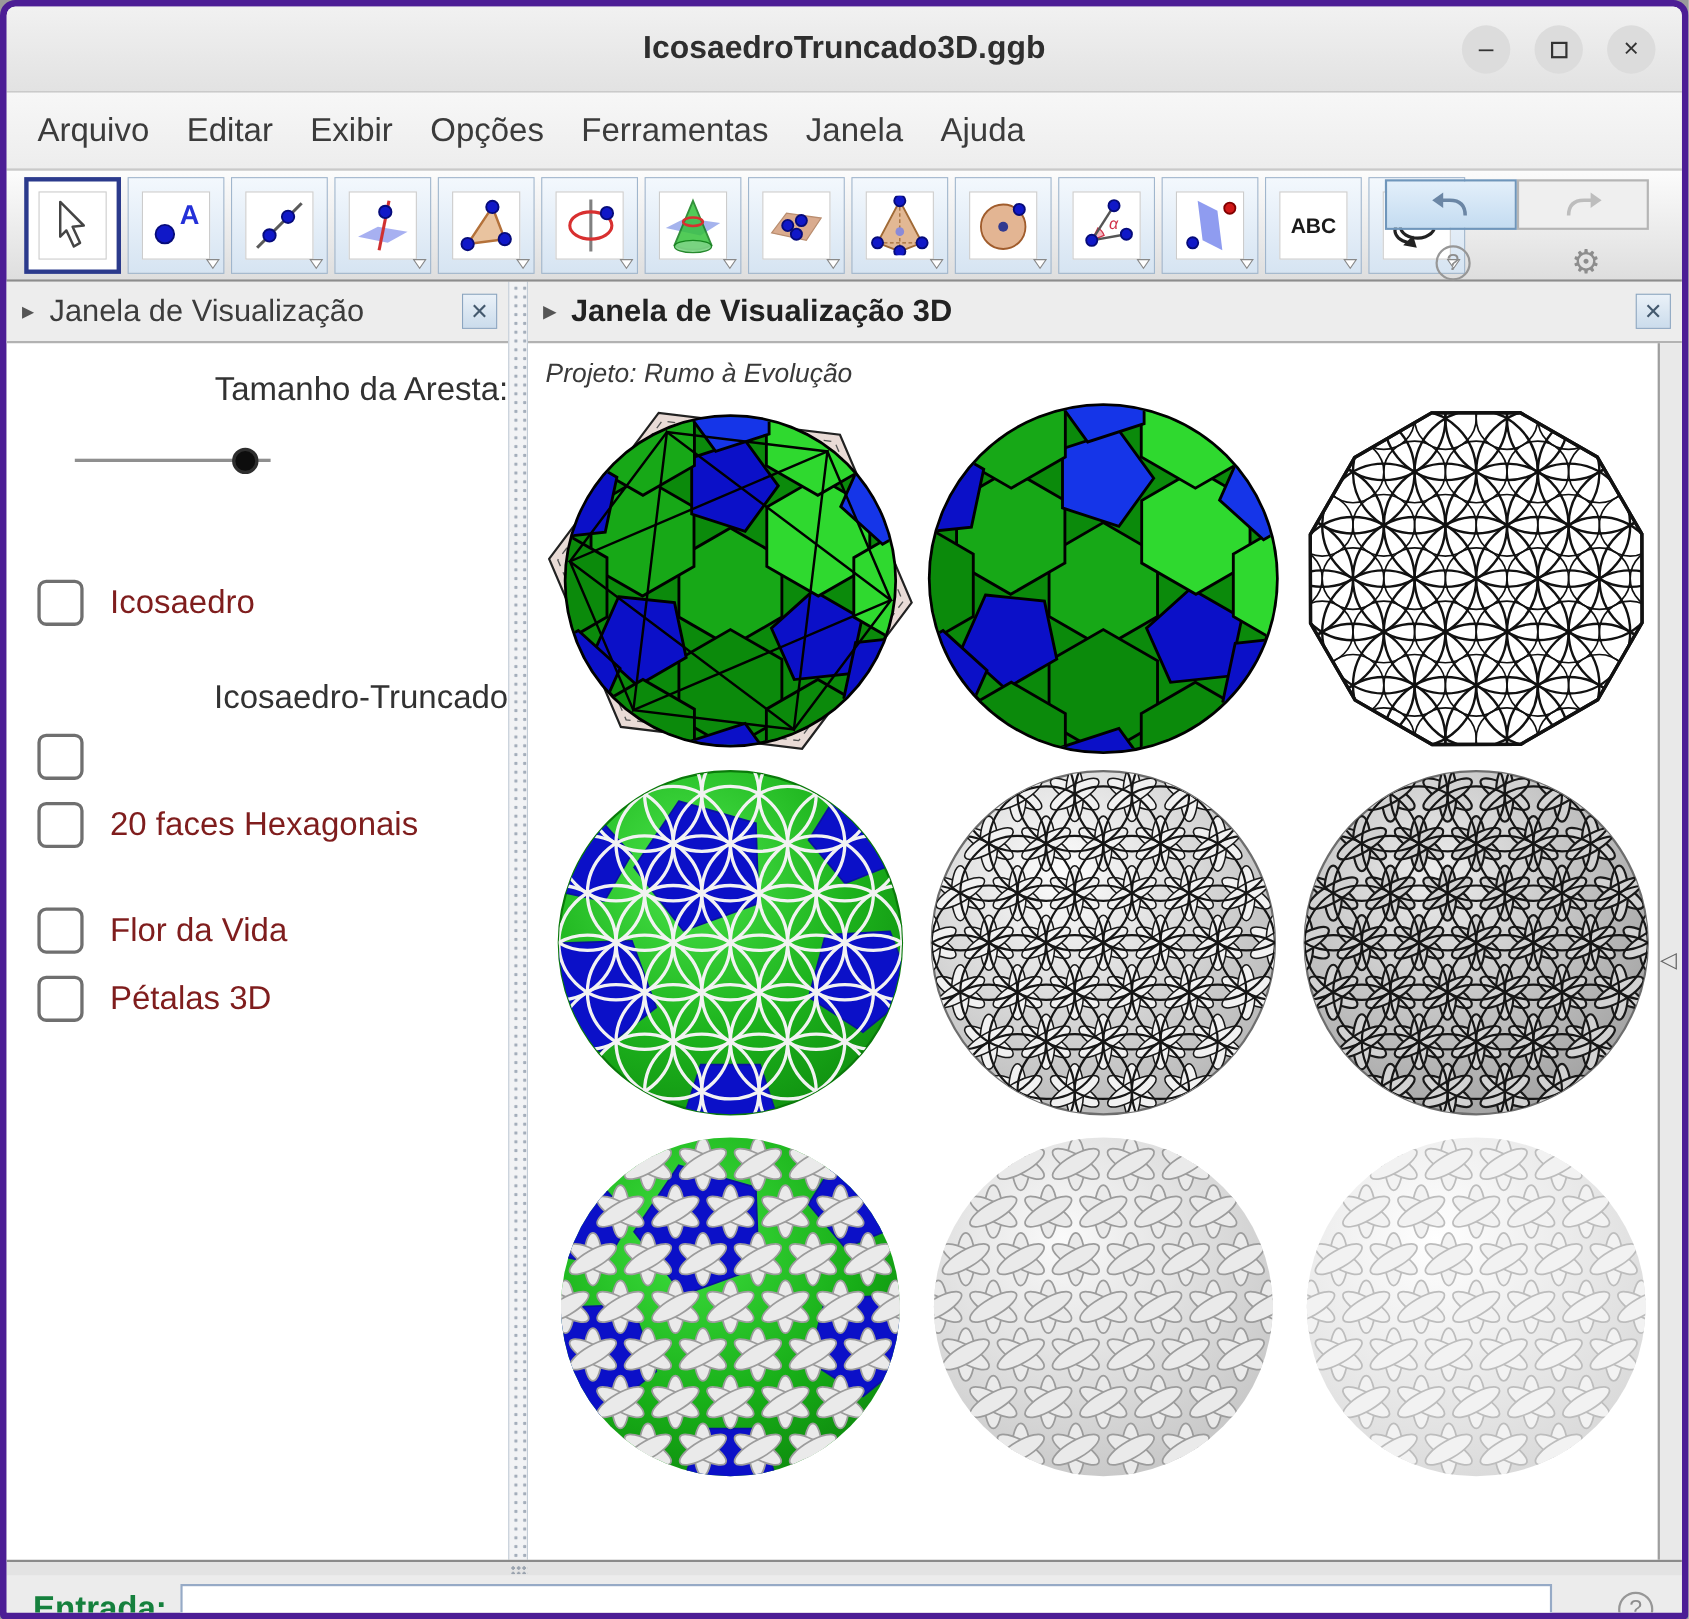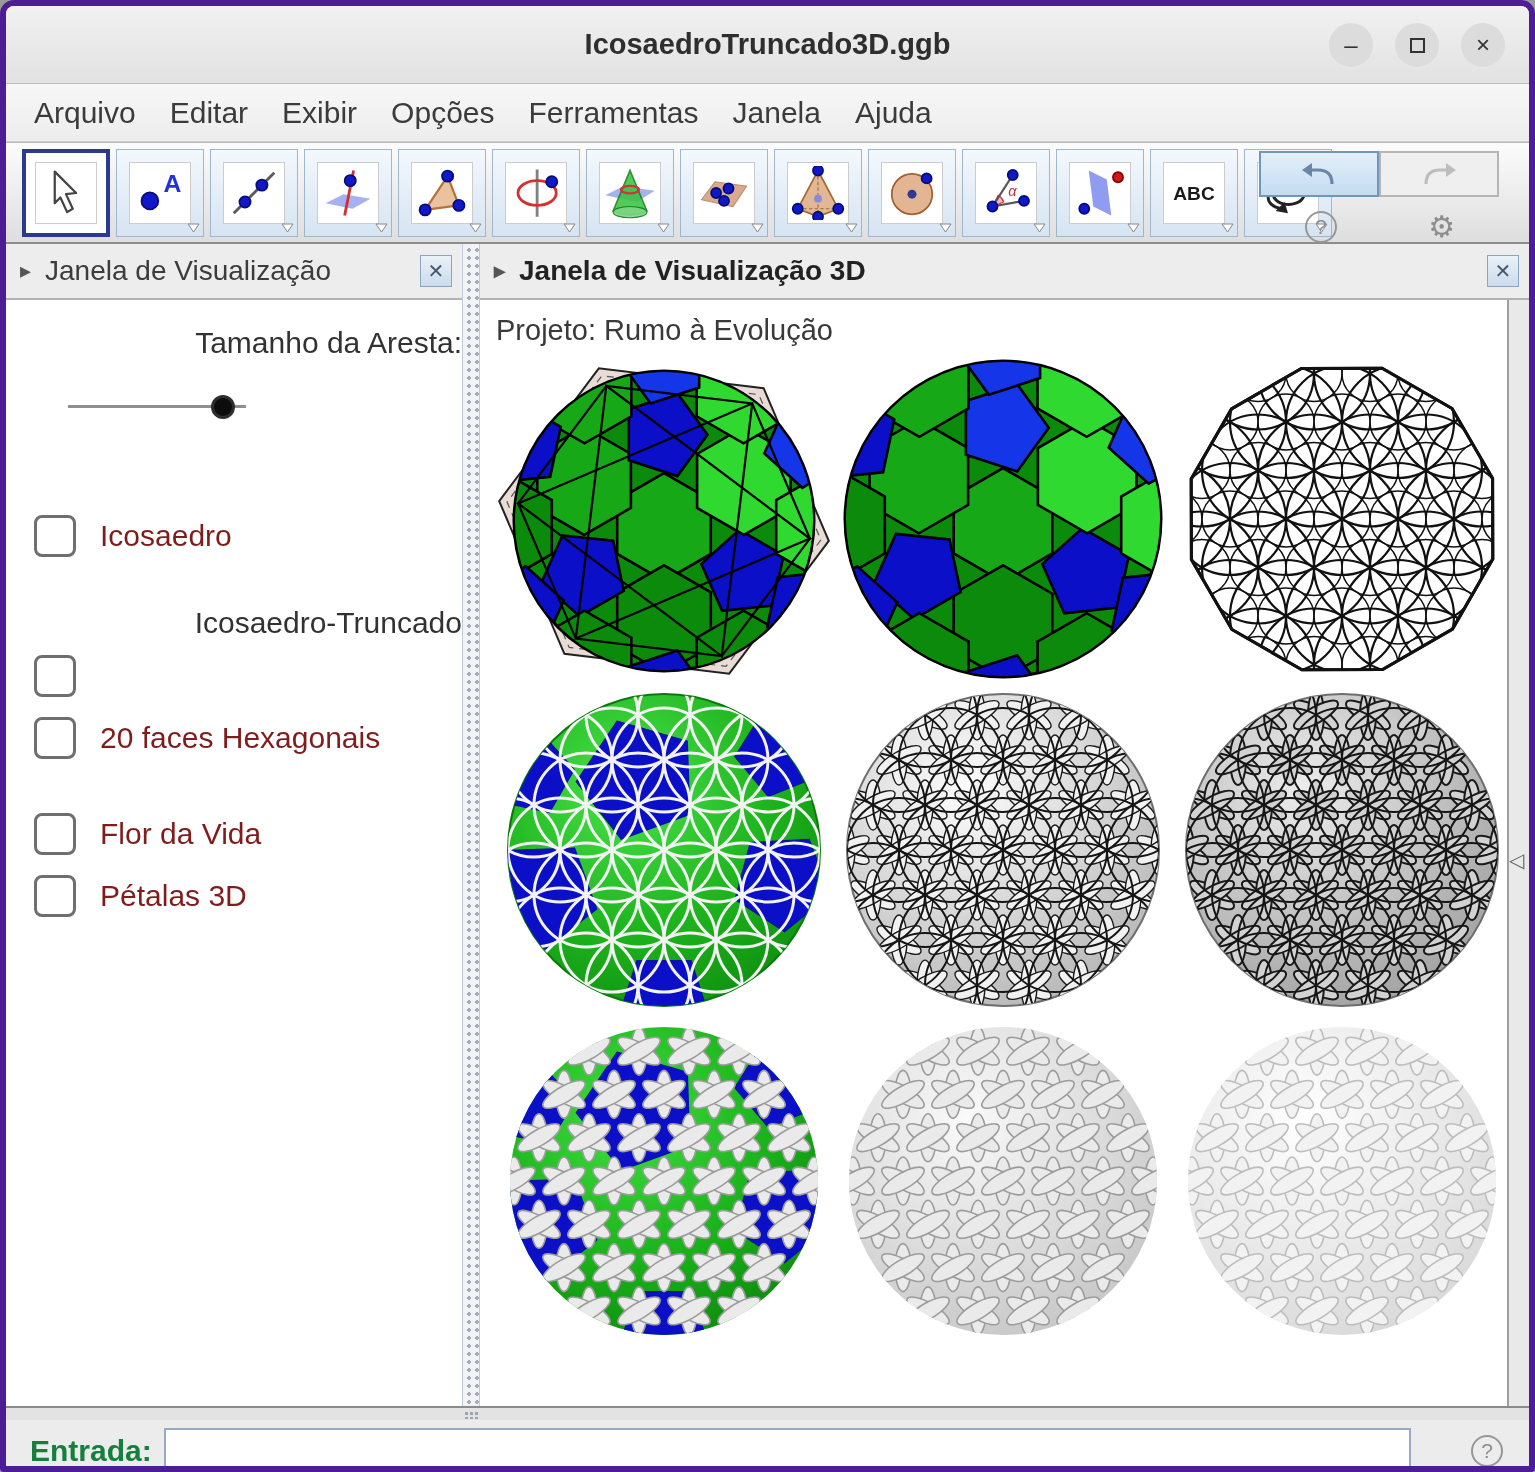--- a/index.html
+++ b/index.html
@@ -13,21 +13,21 @@
   
   .titlebar{height:78px;display:flex;align-items:center;
     background:linear-gradient(#f1f1f1,#e2e2e2);border-bottom:1px solid #bdbdbd;position:relative;}
   .titlebar .title{position:absolute;left:0;right:0;text-align:center;
     font-size:29px;font-weight:bold;color:#2e2e2e;}
   .winbtns{position:absolute;right:24px;top:17px;display:flex;gap:22px;}
   .winbtn{width:44px;height:44px;border-radius:50%;background:#dcdcdc;border:none;
     display:flex;align-items:center;justify-content:center;font-size:24px;color:#333;cursor:default;}
   .maxbox{width:15px;height:15px;border:2.5px solid #333;display:inline-block;}
   
-  .menubar{height:58px;display:flex;align-items:center;padding-left:14px;gap:6px;
+  .menubar{height:70px;display:flex;align-items:center;padding-left:14px;gap:6px;
     background:linear-gradient(#f7f7f7,#ededed);border-bottom:1px solid #cfcfcf;}
   .menuitem{font-size:30px;color:#3b3b3b;padding:2px 14px;}
   
   .toolbar{height:102px;position:relative;background:linear-gradient(#fcfcfc,#dedede);
     border-bottom:2px solid #8d8d8d;border-top:1px solid #b9b9b9;}
   .tools{position:absolute;left:16px;top:6px;display:flex;gap:6px;}
   .tbtn{width:88px;height:88px;background:linear-gradient(#f3f8fd,#d6e4f2);
     border:1px solid #a0b6cd;display:flex;align-items:center;justify-content:center;position:relative;}
   .tbtn .tico{width:62px;height:62px;background:#fff;border:1px solid #ccc;
     display:flex;align-items:center;justify-content:center;}
@@ -65,21 +65,21 @@
   .edge-slider{width:178px;}
   .cb-row{display:flex;align-items:center;gap:24px;height:52px;}
   .checkbox{width:42px;height:42px;border:3px solid #6f6f6f;border-radius:8px;background:#fff;flex:none;}
   .cb-label{font-size:30px;color:#7f1d1d;white-space:nowrap;}
   .mt-lg{margin-top:90px;} .mt-md{margin-top:44px;} .mt-sm{margin-top:10px;}
   .inline-slider{width:112px;margin:0 0 0 12px;flex:none;}
   
   .right-body{flex:1;display:flex;min-height:0;}
   .canvas3d{flex:1;padding:10px 0 0 16px;overflow:hidden;}
   .g-title{font-size:30px;font-weight:bold;color:#111;}
-  .g-subtitle{font-size:29px;color:#3a3a3a;margin-top:4px;}
+  .g-subtitle{font-size:24px;font-style:italic;color:#3a3a3a;margin-top:4px;}
   .grid{margin-top:8px;display:grid;grid-template-columns:repeat(3,339px);grid-auto-rows:331px;}
   .sphere{width:336px;height:328px;}
   .collapse-strip{width:22px;background:#e9e9e9;border-left:2px solid #9e9e9e;position:relative;}
   .collapse-strip .tri{position:absolute;top:548px;left:0px;font-size:20px;color:#666;}
   
   .hsep{height:14px;background:#e3e3e3;border-top:2px solid #8b8b8b;position:relative;}
   .hsep .hhandle{position:absolute;left:458px;top:3px;width:16px;height:8px;
     background-image:radial-gradient(#9aa3ae 1.4px,transparent 1.6px);background-size:5px 5px;}
   .inputbar{height:62px;background:#ececec;display:flex;align-items:center;padding:0 26px 0 24px;}
   .inputbar .lbl{font-size:30px;color:#15803d;flex:none;font-weight:bold;}

